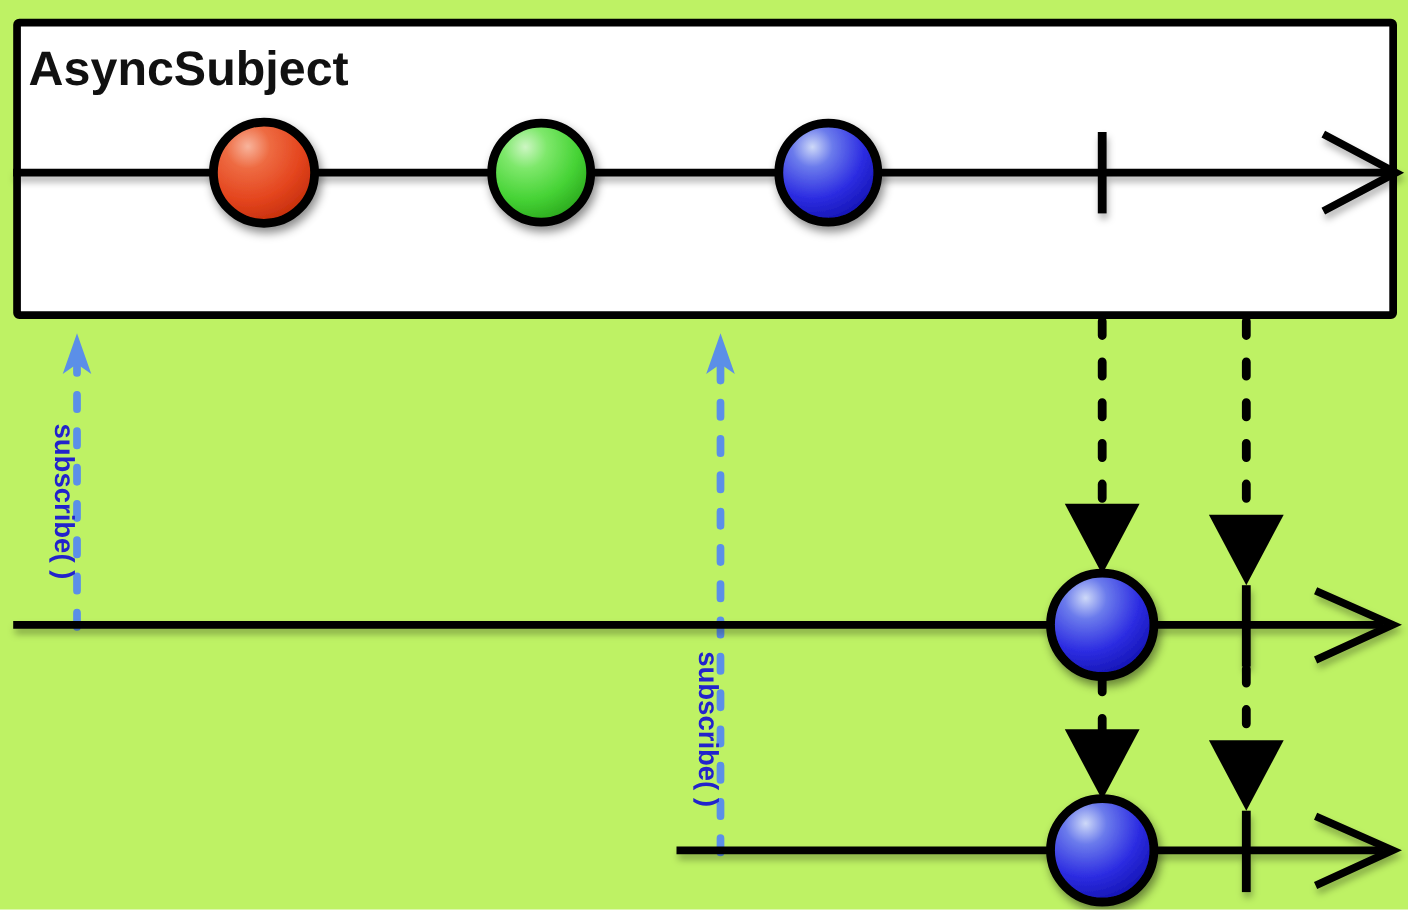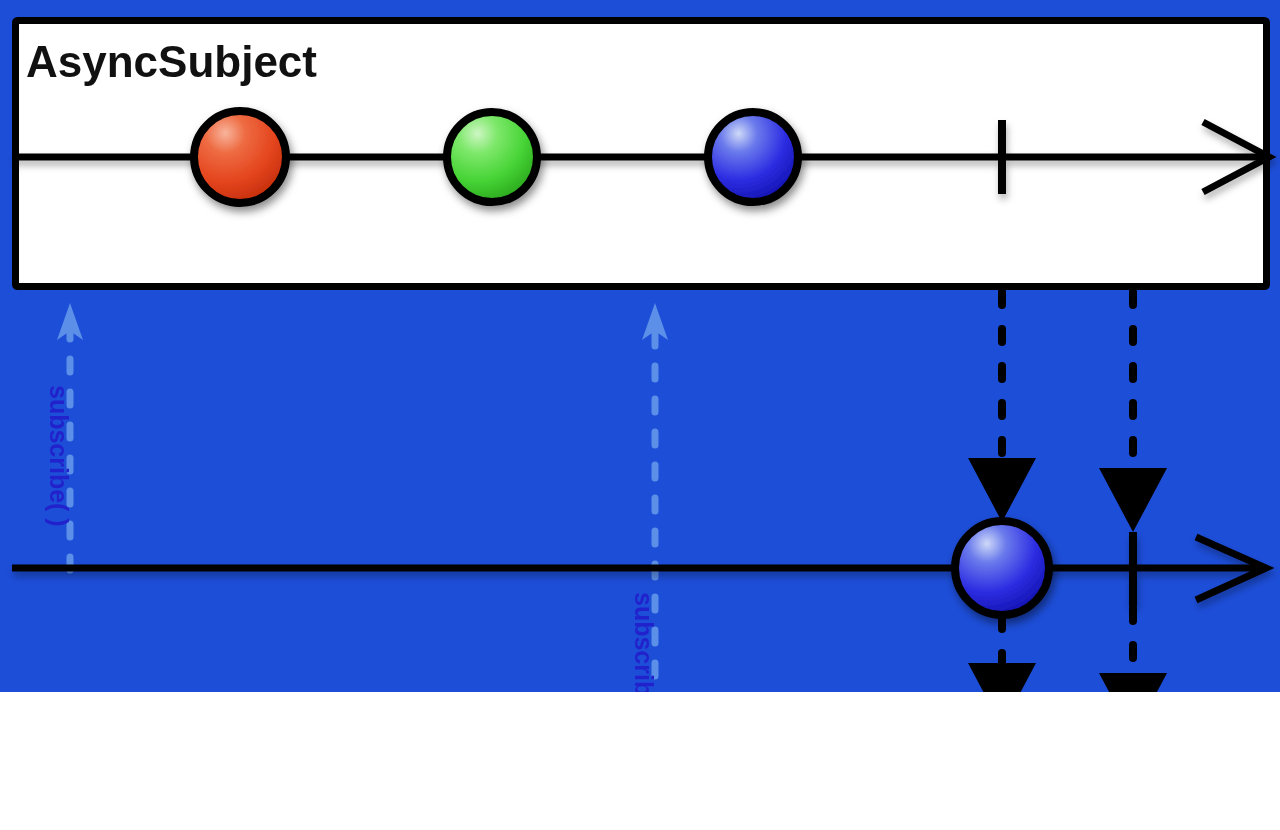--- a/index.html
+++ b/index.html
@@ -6,22 +6,22 @@
     margin: 0;
     padding: 0;
     background: #ffffff;
   }
   body {
     font-family: "Liberation Sans", sans-serif;
   }
   #stage {
     position: relative;
     width: 1280px;
-    height: 692px;
-    background: #1d4ed8;
+    height: 827px;
+    background: #bef264;
     overflow: hidden;
   }
   svg#diagram {
     position: absolute;
     left: 0;
     top: 0;
     width: 1280px;
     height: 830px;
     display: block;
   }

